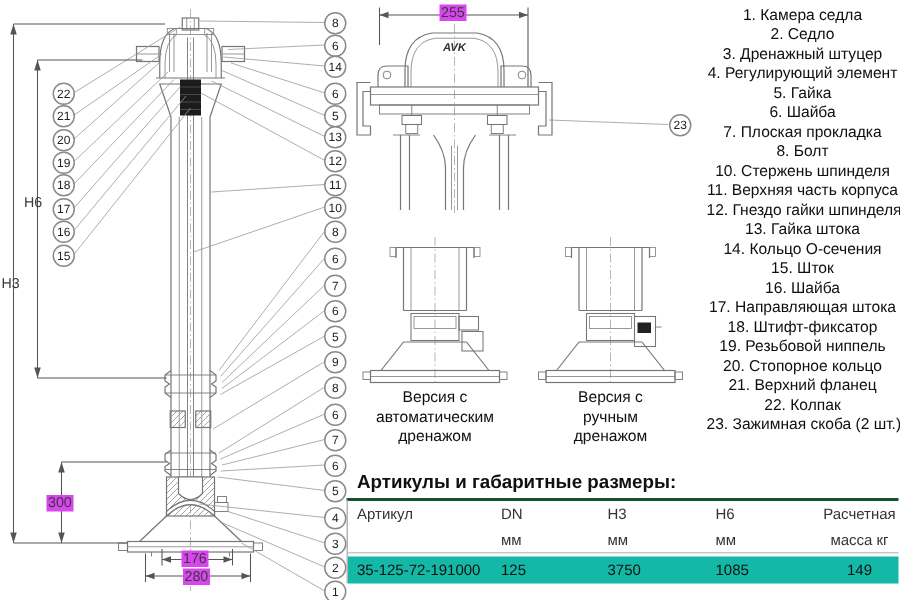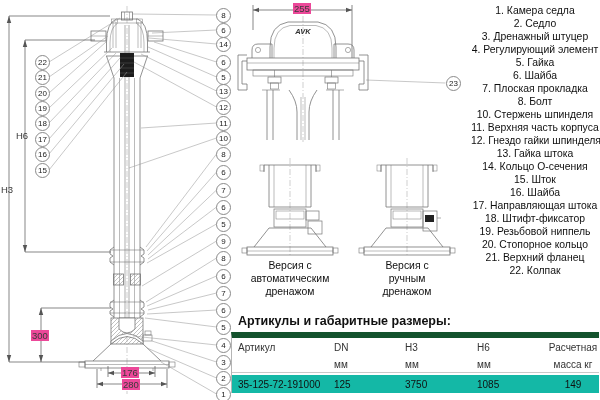--- a/index.html
+++ b/index.html
@@ -3,30 +3,30 @@
 <meta charset="utf-8">
 <style>
   html,body{margin:0;padding:0;background:#fff;}
   .stage{position:relative;width:600px;height:400px;background:#ffffff;overflow:hidden;
          font-family:"Liberation Sans", sans-serif;}
   .stage svg{position:absolute;left:0;top:0;}
   .co{position:absolute;width:13px;height:13px;margin-left:-7px;margin-top:-7px;
       border:1px solid #8a8a8a;border-radius:50%;background:#fff;color:#222;
       font-size:8px;line-height:13px;text-align:center;z-index:3;}
   .dim{position:absolute;font-size:9.5px;color:#3a3a3a;z-index:2;letter-spacing:0;}
-  .dim.bg{background:#ec4899;padding:0 1px;}
+  .dim.bg{background:#d946ef;padding:0 1px;}
   .avk{position:absolute;font-size:7.5px;font-weight:bold;font-style:italic;color:#333;
        text-align:center;z-index:2;}
   .parts-list{position:absolute;left:471px;top:4px;width:128px;z-index:2;}
   .pl-item{font-size:10.4px;line-height:13px;color:#0f0f0f;white-space:nowrap;text-align:center;}
   .caption{position:absolute;text-align:center;font-size:10.4px;line-height:13px;
            color:#0f0f0f;z-index:2;}
   .spec-title{position:absolute;left:238px;top:314px;font-size:12.5px;font-weight:bold;
               color:#101010;z-index:2;}
-  .spec-table{position:absolute;left:231px;top:332px;width:367px;border-top:6px solid #14532d;
+  .spec-table{position:absolute;left:231px;top:332px;width:367px;border-top:2px solid #14532d;
               border-left:1px solid #b5b5b5;z-index:2;}
   .tr{display:grid;grid-template-columns:96px 71px 72px 70px 1fr;padding-left:6px;
       align-items:center;font-size:10px;}
   .tr > span:nth-child(5){text-align:center;}
   .th{height:18px;color:#333;}
   .tu{height:16px;color:#333;border-bottom:1px solid #c9c9c9;}
   .td-row{height:18px;margin-top:2px;background:#14b8a6;color:#101010;}
 </style>
 </head>
 <body>
@@ -256,20 +256,21 @@
     <div class="pl-item">13. Гайка штока</div>
     <div class="pl-item">14. Кольцо О-сечения</div>
     <div class="pl-item">15. Шток</div>
     <div class="pl-item">16. Шайба</div>
     <div class="pl-item">17. Направляющая штока</div>
     <div class="pl-item">18. Штифт-фиксатор</div>
     <div class="pl-item">19. Резьбовой ниппель</div>
     <div class="pl-item">20. Стопорное кольцо</div>
     <div class="pl-item">21. Верхний фланец</div>
     <div class="pl-item">22. Колпак</div>
+    <div class="pl-item">23. Зажимная скоба (2 шт.)</div>
   </div>
 
   <div class="caption" style="left:240px;top:259px;width:100px">
     <div>Версия с</div>
     <div>автоматическим</div>
     <div>дренажом</div>
   </div>
   <div class="caption" style="left:357px;top:259px;width:100px">
     <div>Версия с</div>
     <div>ручным</div>

